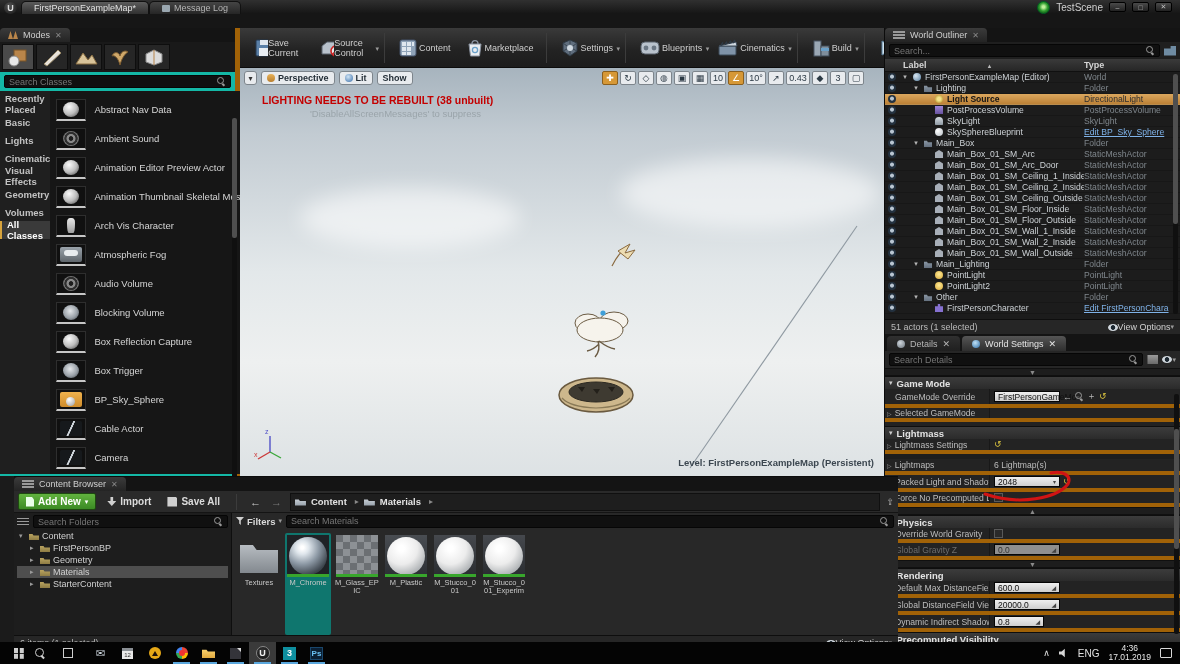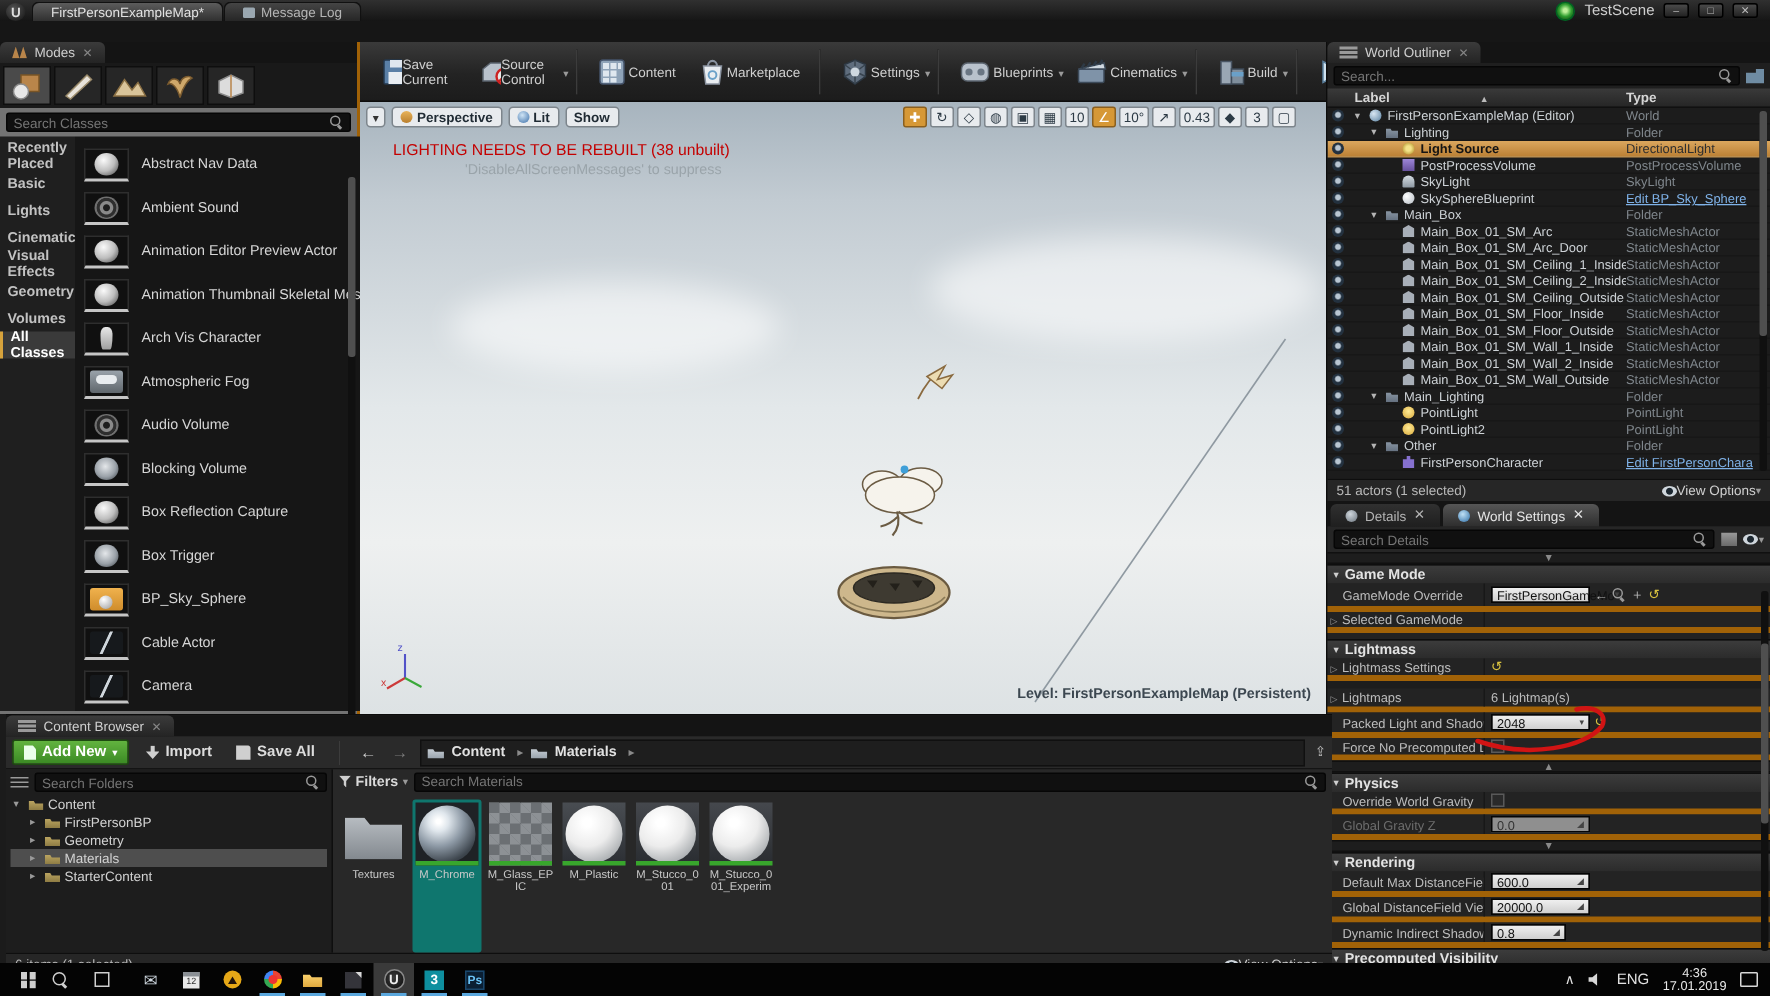--- a/index.html
+++ b/index.html
@@ -20,21 +20,21 @@
 .rec-logo{width:13px;height:13px;border-radius:50%;background:radial-gradient(circle at 50% 45%,#bdf09a 15%,#2f9e2f 50%,#0c3b0c 95%);border:1px solid #062; }
 #overlay-title .t{color:#cfcfcf;font-size:10px}
 .winbtn{width:17px;height:10px;background:linear-gradient(#4a4a4a,#222);border:1px solid #000;border-radius:2px;color:#bbb;font-size:7px;display:flex;align-items:center;justify-content:center}
 .winbtn.min::before{content:"–"} .winbtn.max::before{content:"□"} .winbtn.close::before{content:"✕"}
 
 
 #menubar{left:0;top:14px;width:1180px;height:14px;background:#161616;display:flex;align-items:center}
 .menu-item{padding:0 9px;color:#c5c5c5;font-size:9.5px}
 
 
-#modes{left:0;top:28px;width:240px;height:448px;background:#737373;border-right:2px solid #a16207}
+#modes{left:0;top:28px;width:240px;height:448px;background:#14b8a6;border-right:5px solid #a16207}
 .panel-tabrow{height:14px;background:#141414;display:flex}
 .panel-tab{height:14px;padding:0 8px;background:linear-gradient(#3b3b3b,#242424);border-radius:4px 4px 0 0;display:flex;align-items:center;gap:5px;color:#cfcfcf;font-size:9px}
 .panel-tab .x{color:#888;font-size:8px}
 .modes-ic{width:10px;height:8px;background:#b9854a;clip-path:polygon(0 100%,25% 0,50% 100%,75% 0,100% 100%)}
 #mode-toolbar{height:30px;background:#191919;display:flex;gap:2px;padding:2px 2px}
 .mode-btn{width:32px;height:26px;background:#262626;border:1px solid #0e0e0e;display:flex;align-items:center;justify-content:center}
 .mode-btn.active{background:#4a4a4a}
 #modes-search-row{padding:3px 4px}
 .search-box{height:13px;background:#101010;border:1px solid #060606;border-radius:2px;display:flex;align-items:center;flex:1;padding:0 4px;gap:4px}
 .search-box input{flex:1;background:transparent;border:none;color:#9a9a9a;font-size:9px;font-family:inherit}
@@ -75,21 +75,21 @@
 #viewport{left:240px;top:68px;width:644px;height:408px;background:linear-gradient(180deg,#a7b4be 0%,#c2cbd2 16%,#e3e8ea 50%,#eef0f0 72%,#dde2e4 100%);overflow:hidden}
 .cloudblob{position:absolute;border-radius:50%;background:rgba(255,255,255,.55);filter:blur(10px)}
 #vp-toolbar{position:absolute;left:4px;top:3px;right:20px;display:flex;align-items:flex-end;gap:4px}
 .vp-pill{height:14px;background:rgba(238,241,243,.9);border:1px solid #7d858c;border-radius:3px;color:#1f2a33;font-size:9px;font-weight:bold;display:flex;align-items:center;gap:3px;padding:0 5px}
 .vp-pill .ico{width:8px;height:8px;border-radius:50%}
 .vp-sm{width:13px;justify-content:center;padding:0 2px}
 .vp-caret::before{content:"▾";font-size:8px;color:#333}
 .vp-right{margin-left:auto;display:flex;align-items:center;gap:2px}
 .vp-tool{width:16px;height:14px;background:rgba(238,241,243,.9);border:1px solid #7d858c;border-radius:2px;color:#2c3a45;font-size:9px;display:flex;align-items:center;justify-content:center}
 .vp-tool.on{background:#d69836;color:#fff;border-color:#8a5f1e}
-#vp-warn1{position:absolute;left:22px;top:26px;color:#c40000;font-weight:normal;font-size:10.5px}
+#vp-warn1{position:absolute;left:22px;top:26px;color:#c40000;font-weight:bold;font-size:10.5px}
 #vp-warn2{position:absolute;left:70px;top:40px;color:#9aa4aa;font-size:9.5px}
 #vp-level{position:absolute;right:10px;bottom:8px;color:#3c4750;font-size:9.5px;font-weight:bold}
 
 
 #outliner{left:884px;top:28px;width:296px;height:306px;background:#1f1f1f;border-left:1px solid #0c0c0c;display:flex;flex-direction:column}
 #outliner .panel-tabrow{flex:none}
 .wo-search{display:flex;align-items:center;gap:4px;padding:2px 4px}
 .add-ic{width:12px;height:10px;background:#6f8ca3;clip-path:polygon(0 30%,55% 30%,55% 0,100% 0,100% 100%,0 100%)}
 .wo-header{height:13px;display:flex;align-items:center;background:linear-gradient(#3a3a3a,#262626);border-bottom:1px solid #101010;color:#d5d5d5;font-size:9px;font-weight:bold}
 .wo-header .c1{flex:1;padding-left:18px;display:flex;gap:60px}
@@ -142,21 +142,21 @@
 .field.num .spin::before{content:"◢";transform:scale(.8)}
 .field.dis{background:#8f8f8f;color:#333}
 .reset{color:#d9c23f;font-size:9px;line-height:9px}
 .reset::before{content:"↺"}
 .cb{width:9px;height:9px;background:#2a2a2a;border:1px solid #595959}
 .mini{color:#b9b9b9;font-size:9px}
 .det-row.dis .dlbl{color:#6d6d6d}
 #red-annot{pointer-events:none}
 
 
-#cbrowser{left:4px;top:476px;width:884px;height:166px;background:#262626;border-top:1px solid #0c0c0c}
+#cbrowser{left:14px;top:476px;width:884px;height:166px;background:#262626;border-top:1px solid #0c0c0c}
 #cb-toolbar{height:22px;background:#2a2a2a;display:flex;align-items:center;gap:6px;padding:0 4px;border-bottom:1px solid #141414}
 .btn-addnew{height:17px;background:linear-gradient(#62b33f,#3b8a24);border:1px solid #1e4a10;border-radius:2px;color:#fff;font-weight:bold;font-size:10px;display:flex;align-items:center;gap:4px;padding:0 7px}
 .btn-addnew::before{content:"";width:8px;height:10px;background:#eaffea;clip-path:polygon(0 0,70% 0,100% 30%,100% 100%,0 100%)}
 .btn-addnew::after{content:"▾";font-size:7px}
 .cb-btn{height:17px;display:flex;align-items:center;gap:4px;color:#dcdcdc;font-size:10px;font-weight:bold;padding:0 5px}
 .imp-ic{width:9px;height:9px;background:#cfcfcf;clip-path:polygon(35% 0,65% 0,65% 45%,100% 45%,50% 100%,0 45%,35% 45%)}
 .sav-ic{width:10px;height:10px;background:#cfcfcf;clip-path:polygon(0 0,80% 0,100% 20%,100% 100%,0 100%)}
 .nav-arr{color:#cfcfcf;font-size:11px;padding:0 2px}
 #crumbbar{flex:1;height:18px;background:#1e1e1e;border:1px solid #101010;display:flex;align-items:center;padding:0 4px;gap:2px}
 .crumb{color:#e2e2e2;font-weight:bold;font-size:9.5px;display:flex;align-items:center;gap:5px}

